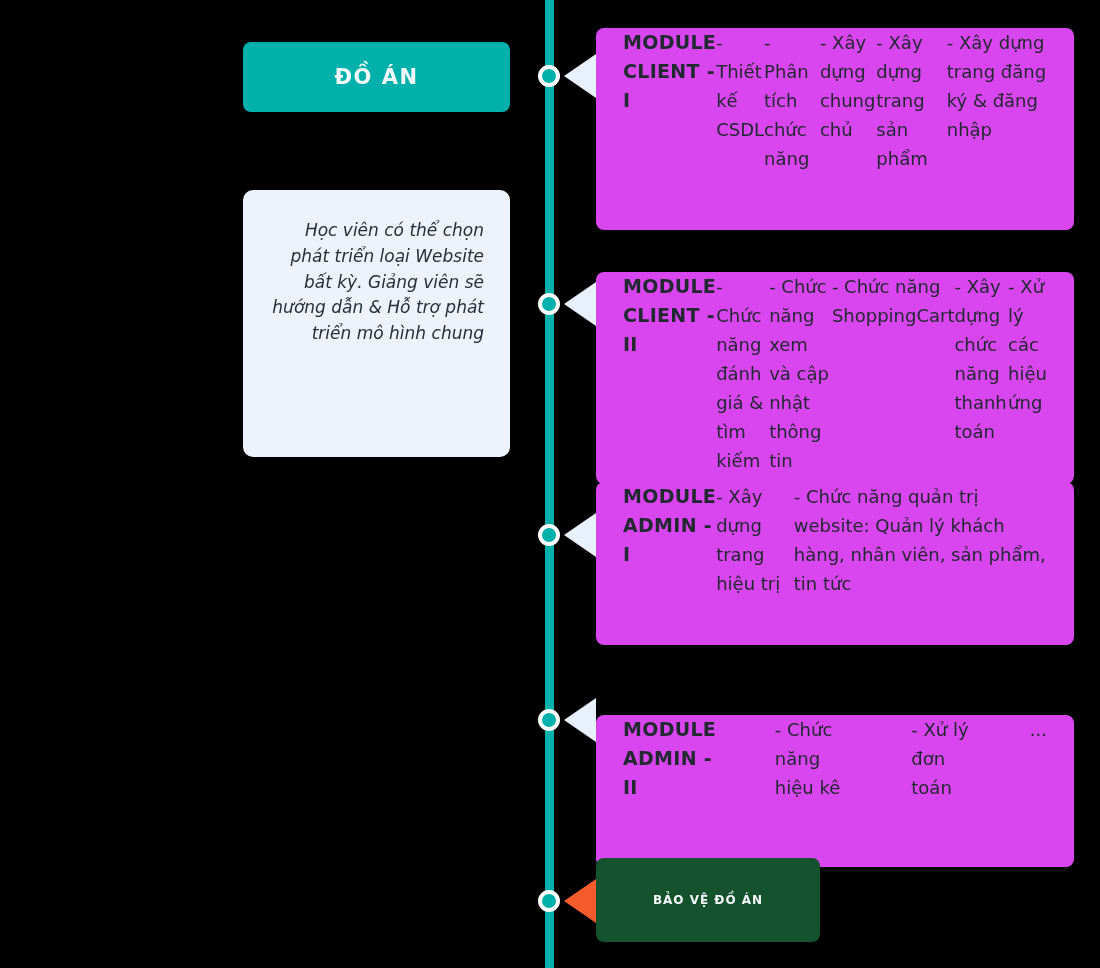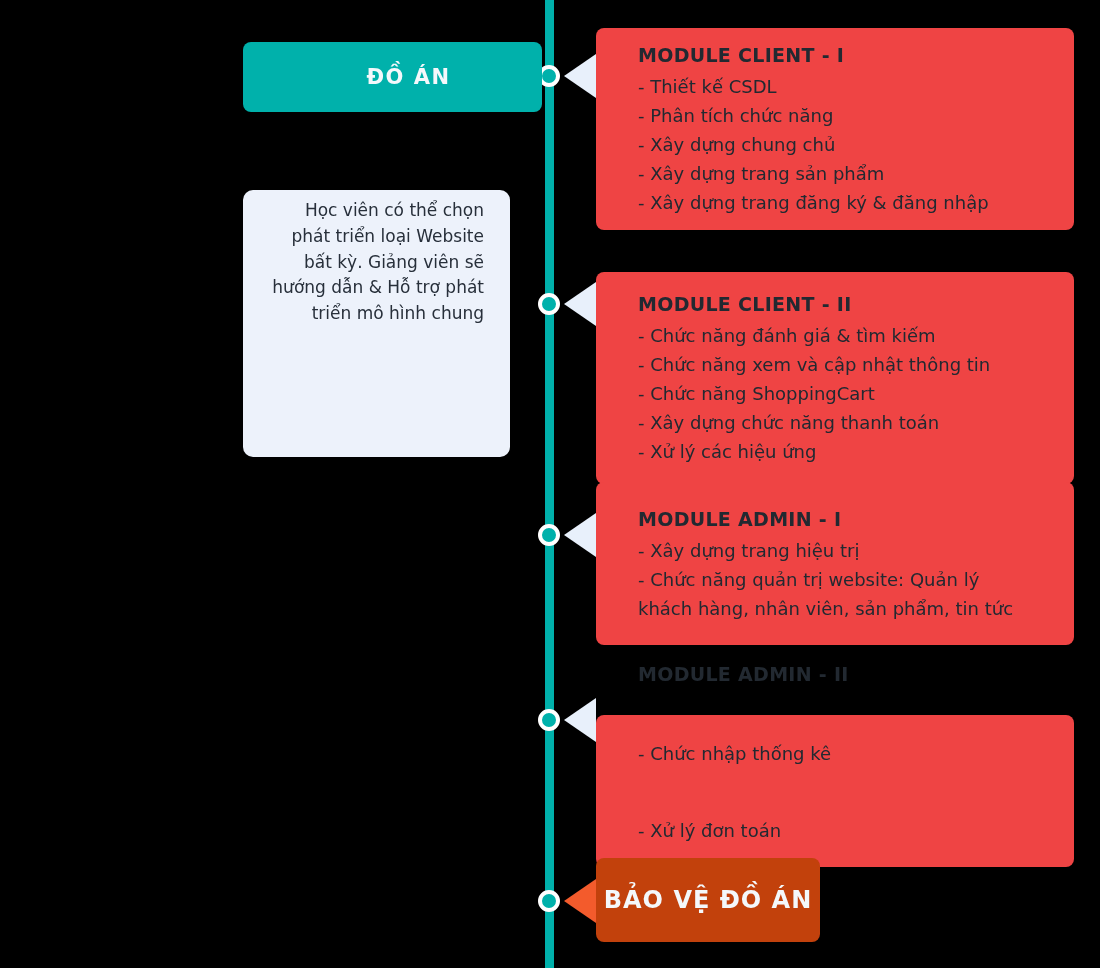--- a/index.html
+++ b/index.html
@@ -64,50 +64,50 @@
     height: 70px;
     background: #00b1ab;
     border-radius: 8px;
     display: flex;
     align-items: center;
     justify-content: center;
     color: #f4f8fb;
     font-size: 21px;
     font-weight: bold;
     letter-spacing: 1.5px;
-    padding-left: 32px;
   }
   .note-card {
     position: absolute;
     left: 243px;
     top: 190px;
     width: 267px;
     height: 267px;
     background: #edf2fb;
     border-radius: 10px;
     box-sizing: border-box;
-    padding: 8px 26px;
+    padding: 28px 26px;
     color: #272f3a;
     font-size: 17px;
+    font-style: italic;
     line-height: 1.52;
     text-align: right;
   }
 
   
   .module-card {
     position: absolute;
     left: 596px;
     width: 478px;
-    background: #ef4444;
+    background: #d946ef;
     border-radius: 8px;
     box-sizing: border-box;
     display: flex;
-    flex-direction: column;
+    flex-direction: row;
     justify-content: center;
-    padding: 0 42px;
+    padding: 0 27px;
     color: #222931;
   }
   .m1 { top: 28px;  height: 202px; }
   .m2 { top: 252px; height: 212px; margin-top: 20px; }
   .m3 { top: 482px; height: 163px; }
   .m4 { top: 715px; height: 152px; gap: 48px; }
   .module-title {
     font-size: 19px;
     font-weight: bold;
     line-height: 29px;
@@ -118,27 +118,27 @@
     font-size: 18px;
     line-height: 29px;
   }
 
   .defense-badge {
     position: absolute;
     left: 596px;
     top: 858px;
     width: 224px;
     height: 84px;
-    background: #c2410c;
+    background: #14532d;
     border-radius: 8px;
     display: flex;
     align-items: center;
     justify-content: center;
     color: #f4f8fb;
-    font-size: 24px;
+    font-size: 12px;
     font-weight: bold;
     letter-spacing: 1px;
   }
 </style>
 </head>
 <body>
 
 <div class="canvas">
 
   <div class="timeline-line"></div>
@@ -182,21 +182,21 @@
   </div>
 
   <div class="module-card m3">
     <div class="module-title">MODULE ADMIN - I</div>
     <div class="module-item">- Xây dựng trang hiệu trị</div>
     <div class="module-item">- Chức năng quản trị website: Quản lý khách hàng, nhân viên, sản phẩm, tin tức</div>
   </div>
 
   <div class="module-card m4">
     <div class="module-title">MODULE ADMIN - II</div>
-    <div class="module-item">- Chức nhập thống kê</div>
+    <div class="module-item">- Chức năng hiệu kê</div>
     <div class="module-item">- Xử lý đơn toán</div>
     <div class="module-item">...</div>
   </div>
 
   <div class="defense-badge">
     <span>BẢO VỆ ĐỒ ÁN</span>
   </div>
 
 </div>
 

